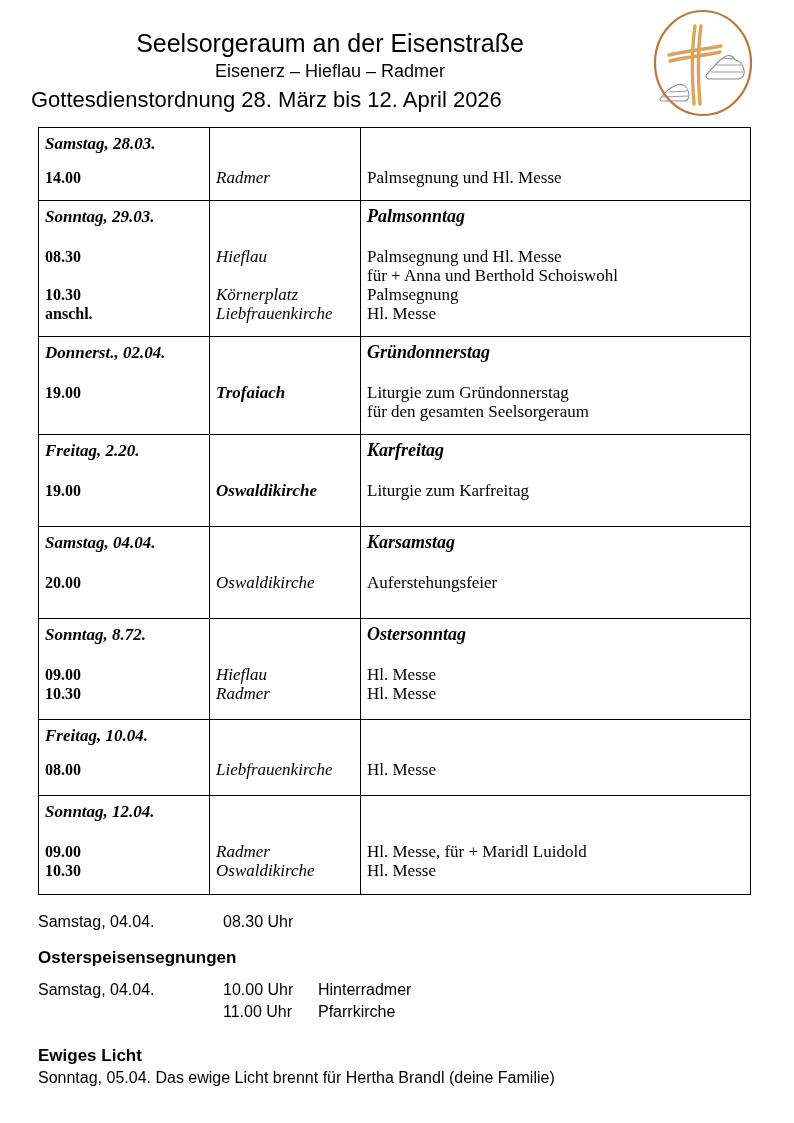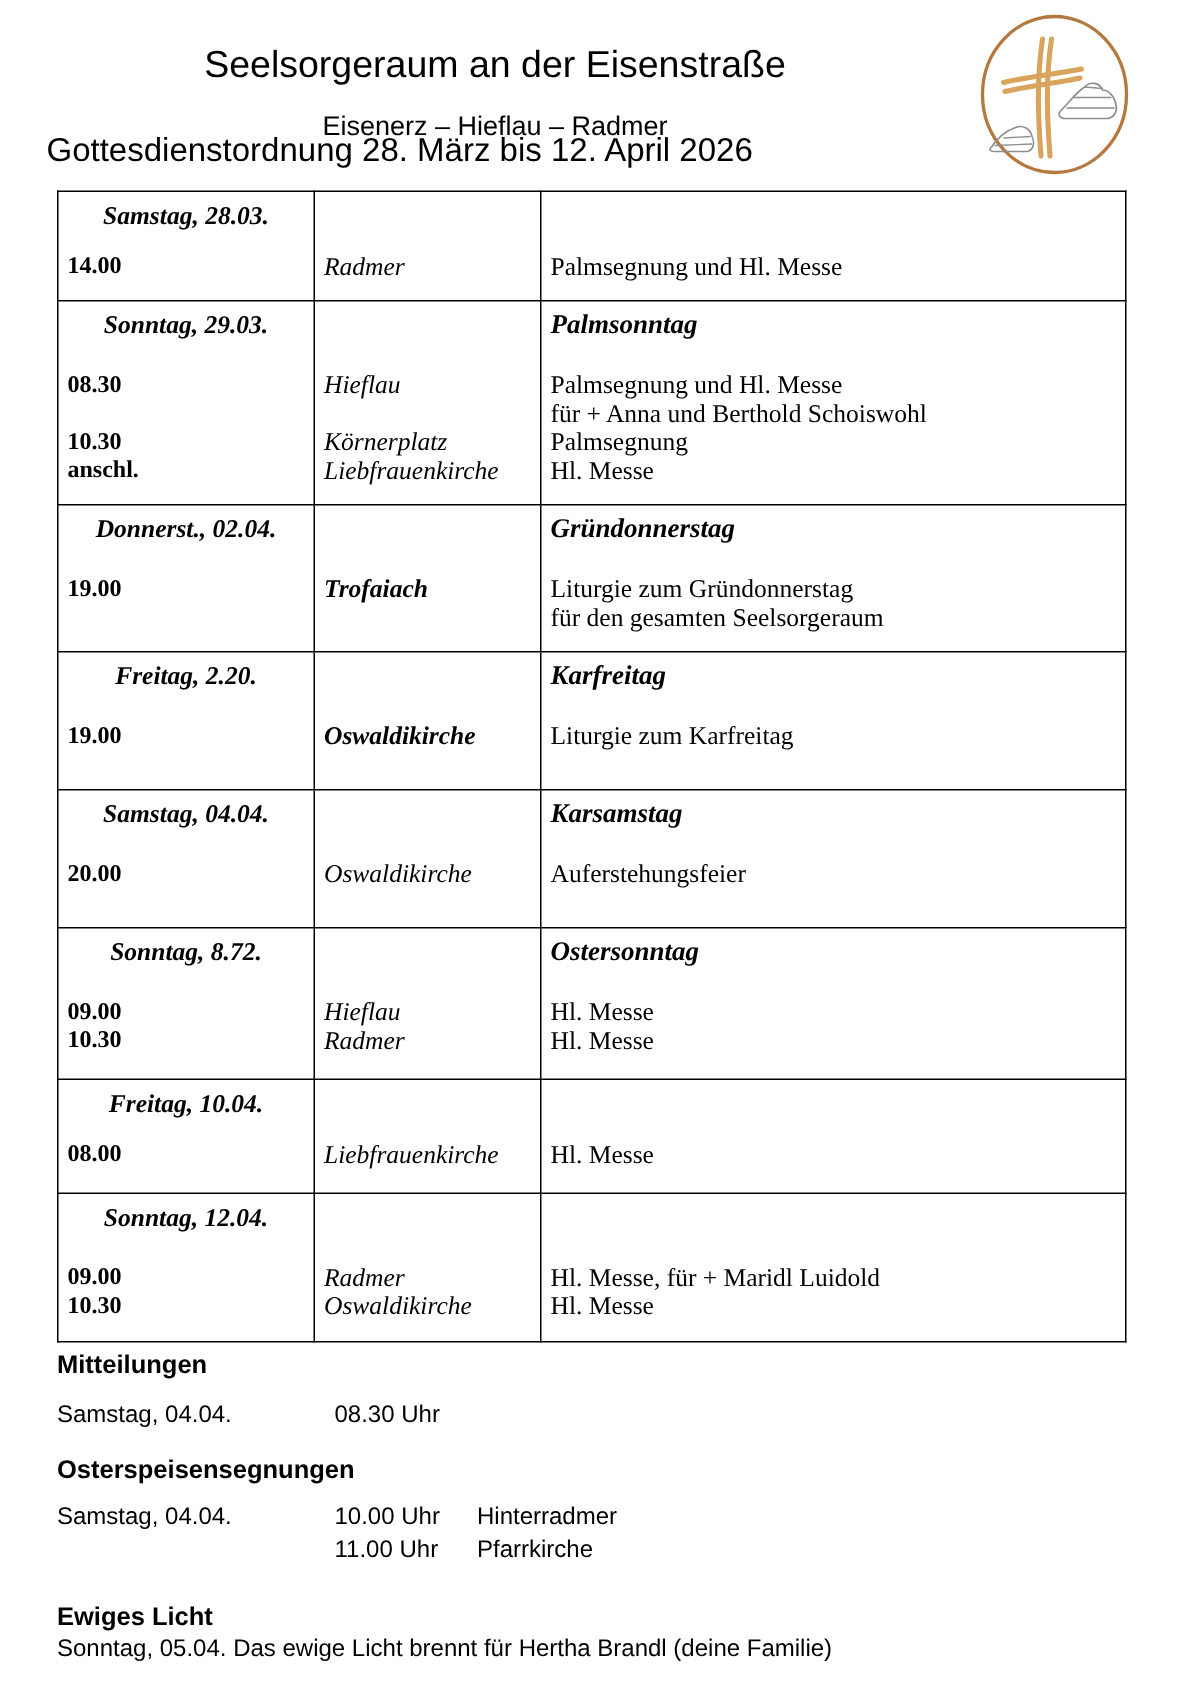--- a/index.html
+++ b/index.html
@@ -37,21 +37,21 @@
     font-weight: 400;
     line-height: 30px;
     letter-spacing: 0px;
     white-space: nowrap;
   }
   .title-sub {
     font-family: "Liberation Sans", sans-serif;
     font-size: 18px;
     font-weight: 400;
     line-height: 24px;
-    margin-top: 14px;
+    margin-top: 1px;
     white-space: nowrap;
   }
   .order-line {
     position: absolute;
     left: 31px;
     top: 88px;
     font-family: "Liberation Sans", sans-serif;
     font-size: 22px;
     font-weight: 400;
     line-height: 24px;
@@ -87,21 +87,20 @@
     padding: 5px 6px 8px 6px;
   }
 
   .daylabel {
     font-family: "Liberation Serif", serif;
     font-weight: bold;
     font-style: italic;
     font-size: 17px;
     line-height: 21px;
     white-space: nowrap;
-    text-align: center;
   }
   .feast {
     font-family: "Liberation Serif", serif;
     font-weight: bold;
     font-style: italic;
     font-size: 18px;
     line-height: 21px;
     white-space: nowrap;
   }
   .times {
@@ -431,21 +430,20 @@
           <div class="descs">Hl. Messe</div>
           <div style="height:6px"></div>
         </div>
       </td>
     </tr>
   </tbody>
 </table>
 
 <div class="notices">
 
-  <div class="notice-head">Mitteilungen</div>
   <div class="notice-gap-a"></div>
 
   <div class="notice-row">
     <span class="nc-date">Samstag, 04.04.</span>
     <span class="nc-time">08.30 Uhr</span>
   </div>
 
   <div class="notice-gap-b"></div>
   <div class="notice-head">Osterspeisensegnungen</div>
   <div class="notice-gap-c"></div>

